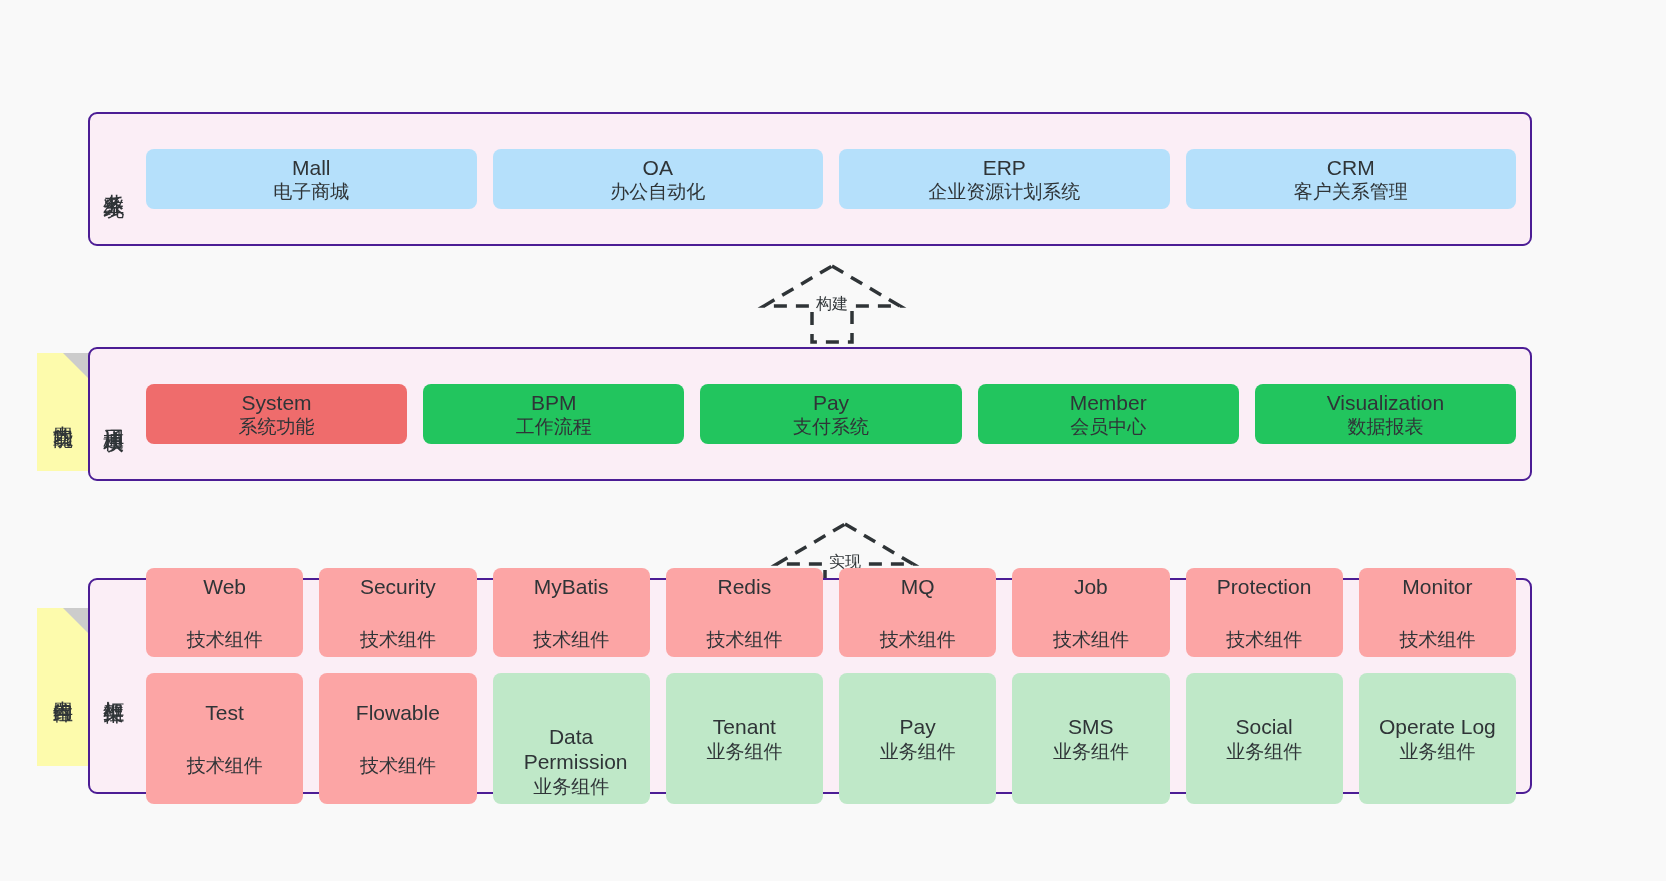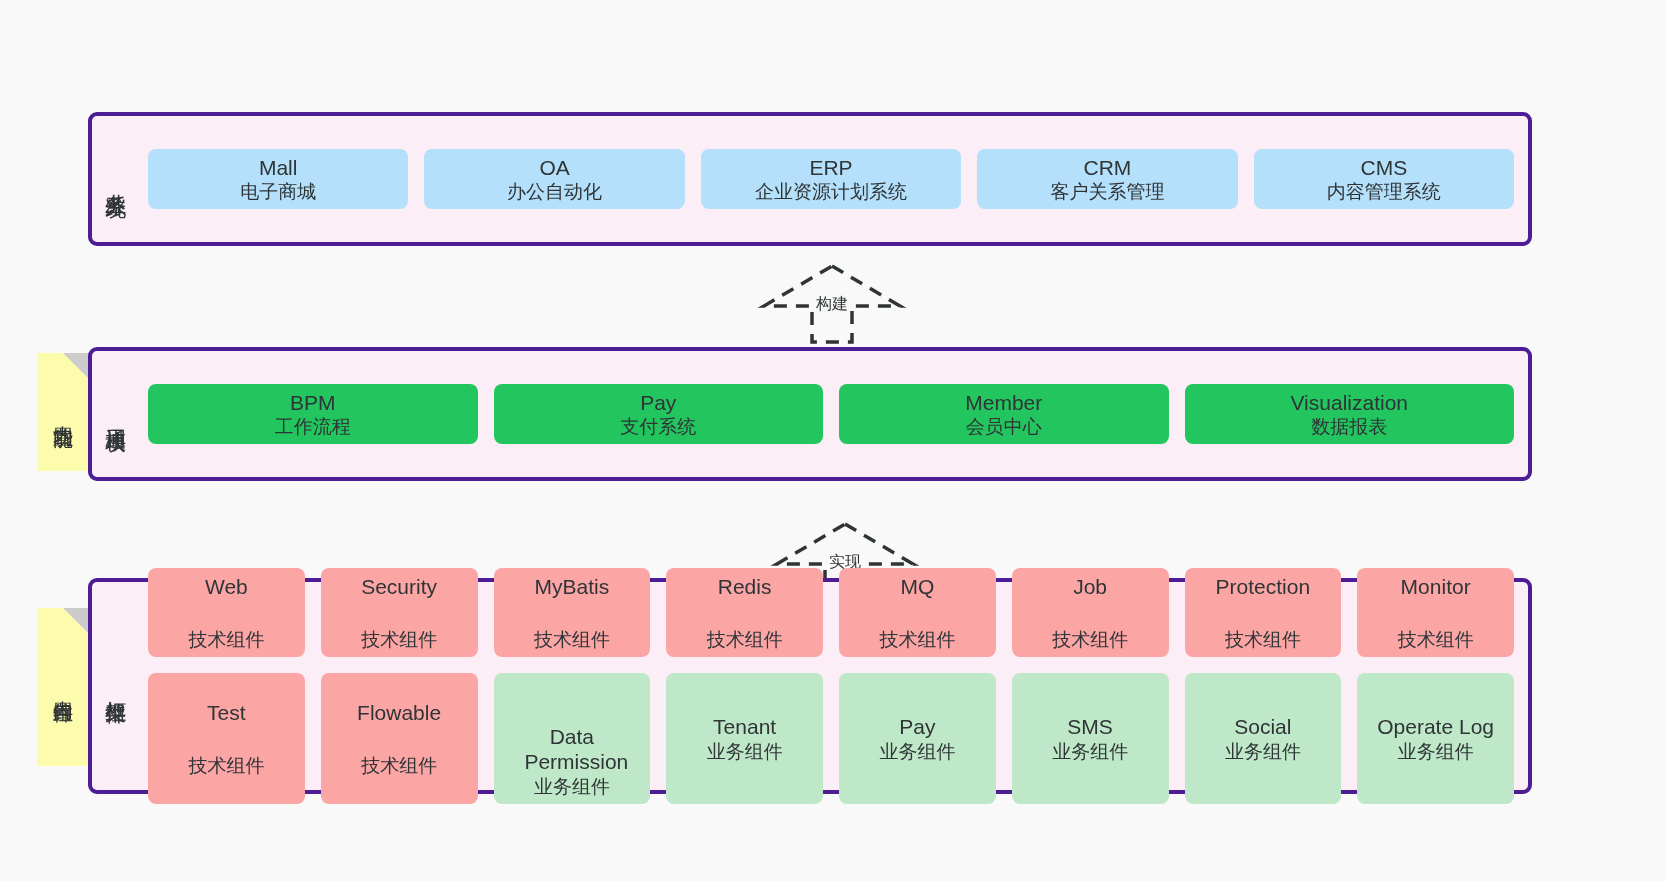--- a/index.html
+++ b/index.html
@@ -22,21 +22,21 @@
     left: 0; top: 0;
     width: 1666px;
     height: 881px;
   }
 
   
   .layer {
     position: absolute;
     box-sizing: border-box;
     background: #fbeef6;
-    border: 4px solid #4c1d95;
+    border: 2px solid #4c1d95;
     border-radius: 9px;
     display: flex;
     align-items: stretch;
   }
 
   .layer-title {
     flex: 0 0 auto;
     width: 44px;
     display: flex;
     align-items: center;
@@ -153,44 +153,44 @@
           <span class="cn">办公自动化</span>
         </div>
         <div class="node blue">
           <span class="en">ERP</span>
           <span class="cn">企业资源计划系统</span>
         </div>
         <div class="node blue">
           <span class="en">CRM</span>
           <span class="cn">客户关系管理</span>
         </div>
-        <div class="node blue">
-          <span class="en">CMS</span>
-          <span class="cn">内容管理系统</span>
-        </div>
       </div>
     </div>
   </div>
 
   <div class="connector" style="left:752px; top:260px; width:160px; height:86px;">
     <svg width="160" height="86" viewBox="0 0 160 86">
       <path d="M 80 6 L 148 46 L 100 46 L 100 82 L 60 82 L 60 46 L 12 46 Z" fill="none" stroke="#2f3437" stroke-width="3.5" stroke-dasharray="13 9" stroke-linejoin="miter"></path>
     </svg>
     <span class="conn-label" style="top:34px;">构建</span>
   </div>
 
   <div class="sticky" style="left:37px; top:353px; width:52px; height:118px;">
     <span class="fold"></span>
     <span>内置功能</span>
   </div>
 
   <div class="layer" id="layer-common" style="left:88px; top:347px; width:1444px; height:134px;">
     <div class="layer-title">通用模块</div>
     <div class="layer-body">
       <div class="row">
+        <div class="node red">
+          <span class="en">System</span>
+          <span class="cn">系统功能</span>
+        </div>
         <div class="node pinklight">
           <span class="en">BPM</span>
           <span class="cn">工作流程</span>
         </div>
         <div class="node pinklight">
           <span class="en">Pay</span>
           <span class="cn">支付系统</span>
         </div>
         <div class="node pinklight">
           <span class="en">Member</span>

